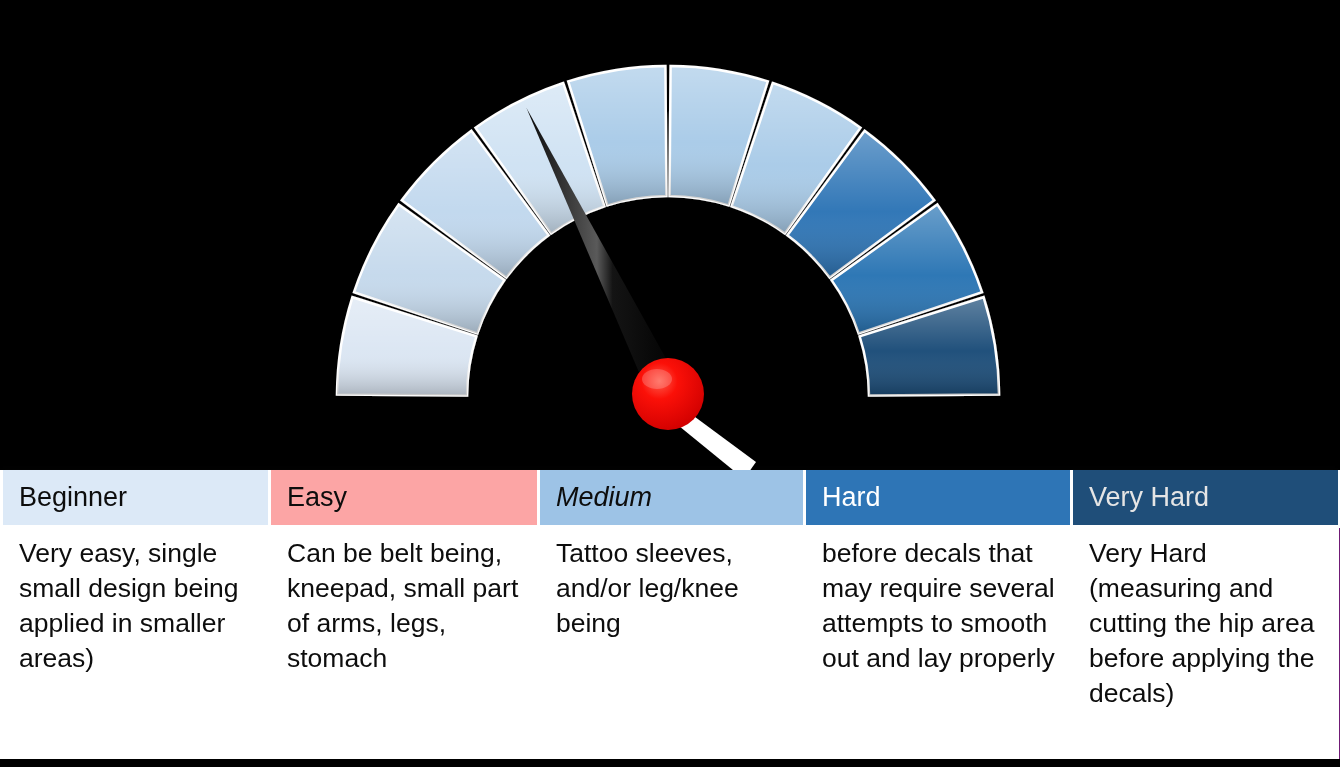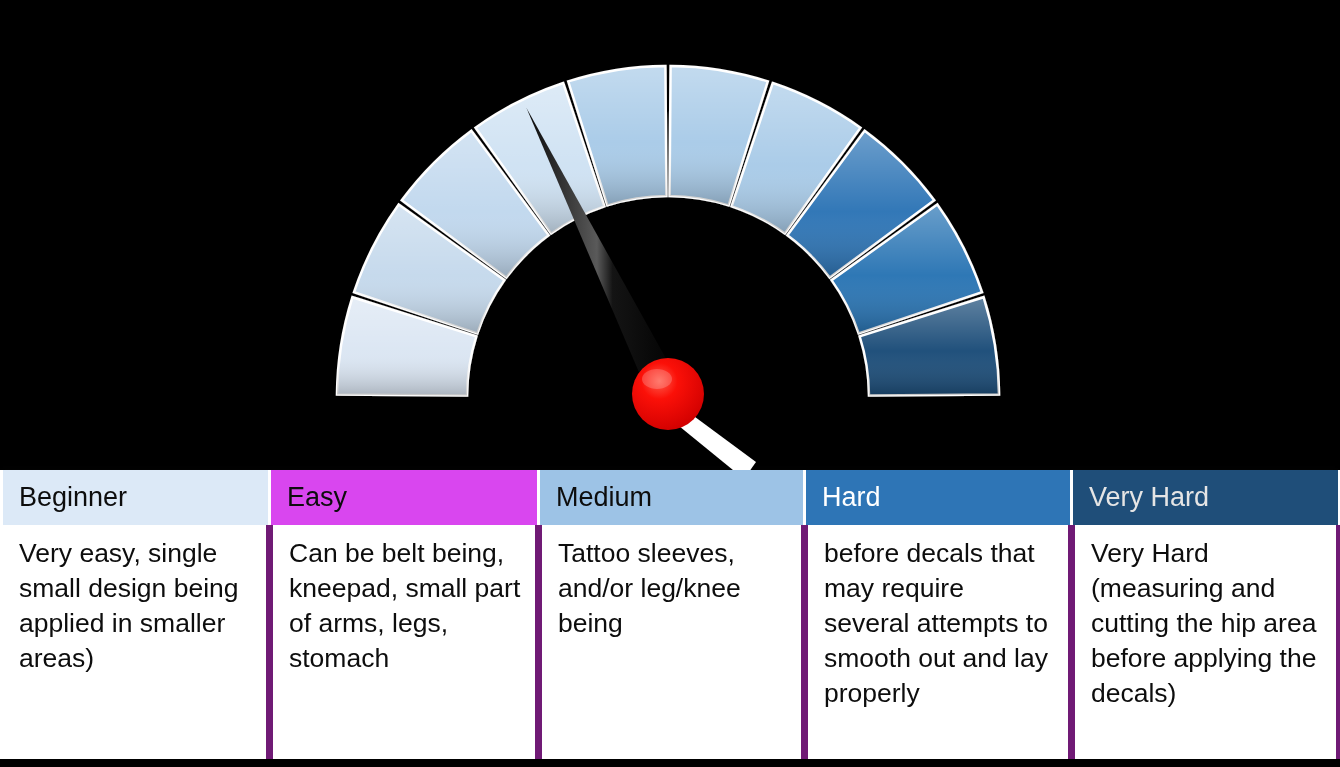--- a/index.html
+++ b/index.html
@@ -67,25 +67,25 @@
     white-space: nowrap;
   }
   table.matrix td {
     vertical-align: top;
     font-size: 26.5px;
     line-height: 1.32;
     padding: 8px 12px 0 16px;
     background: #ffffff;
     color: #0d0d0d;
     border-left: 3px solid #ffffff;
-    border-right: 7px solid #701a75;
+    border-right: 1px solid #701a75;
   }
   .hdr-0 { background: #dce9f7; color: #0d0d0d; }
   .hdr-1 { background: #bdd7ee; color: #0d0d0d; }
-  .hdr-2 { background: #9dc3e6; color: #0d0d0d; }
+  .hdr-2 { background: #9dc3e6; color: #0d0d0d; font-style: italic; }
   .hdr-3 { background: #2e75b6; color: #ffffff; }
   .hdr-4 { background: #1f4e79; color: #ffffff; }
 </style>
 </head>
 <body>
 
 <div id="root">
 
   <div id="gauge-wrap">
     <svg id="gauge-svg" width="1340" height="470" viewBox="0 0 1340 470">
@@ -170,21 +170,21 @@
       <colgroup>
         <col class="c0">
           <col class="c1">
           <col class="c2">
           <col class="c3">
           <col class="c4">
       </colgroup>
       <thead>
         <tr>
           <th class="hdr-0" style="background: rgb(220, 233, 247); color: rgb(13, 13, 13);">Beginner</th>
-          <th class="hdr-1" style="background: #d946ef; color: rgb(13, 13, 13);">Easy</th>
+          <th class="hdr-1" style="background: #fca5a5; color: rgb(13, 13, 13);">Easy</th>
           <th class="hdr-2" style="background: rgb(157, 195, 230); color: rgb(13, 13, 13);">Medium</th>
           <th class="hdr-3" style="background: rgb(46, 117, 182); color: rgb(255, 255, 255); margin-top: 39px;">Hard</th>
           <th class="hdr-4" style="background: rgb(31, 78, 121); color: #e5e5e5;">Very Hard</th>
         </tr>
       </thead>
       <tbody>
         <tr>
           <td>Very easy, single small design being applied in smaller areas)</td>
           <td>Can be belt being, kneepad, small part of arms, legs, stomach</td>
           <td>Tattoo sleeves, and/or leg/knee being</td>

